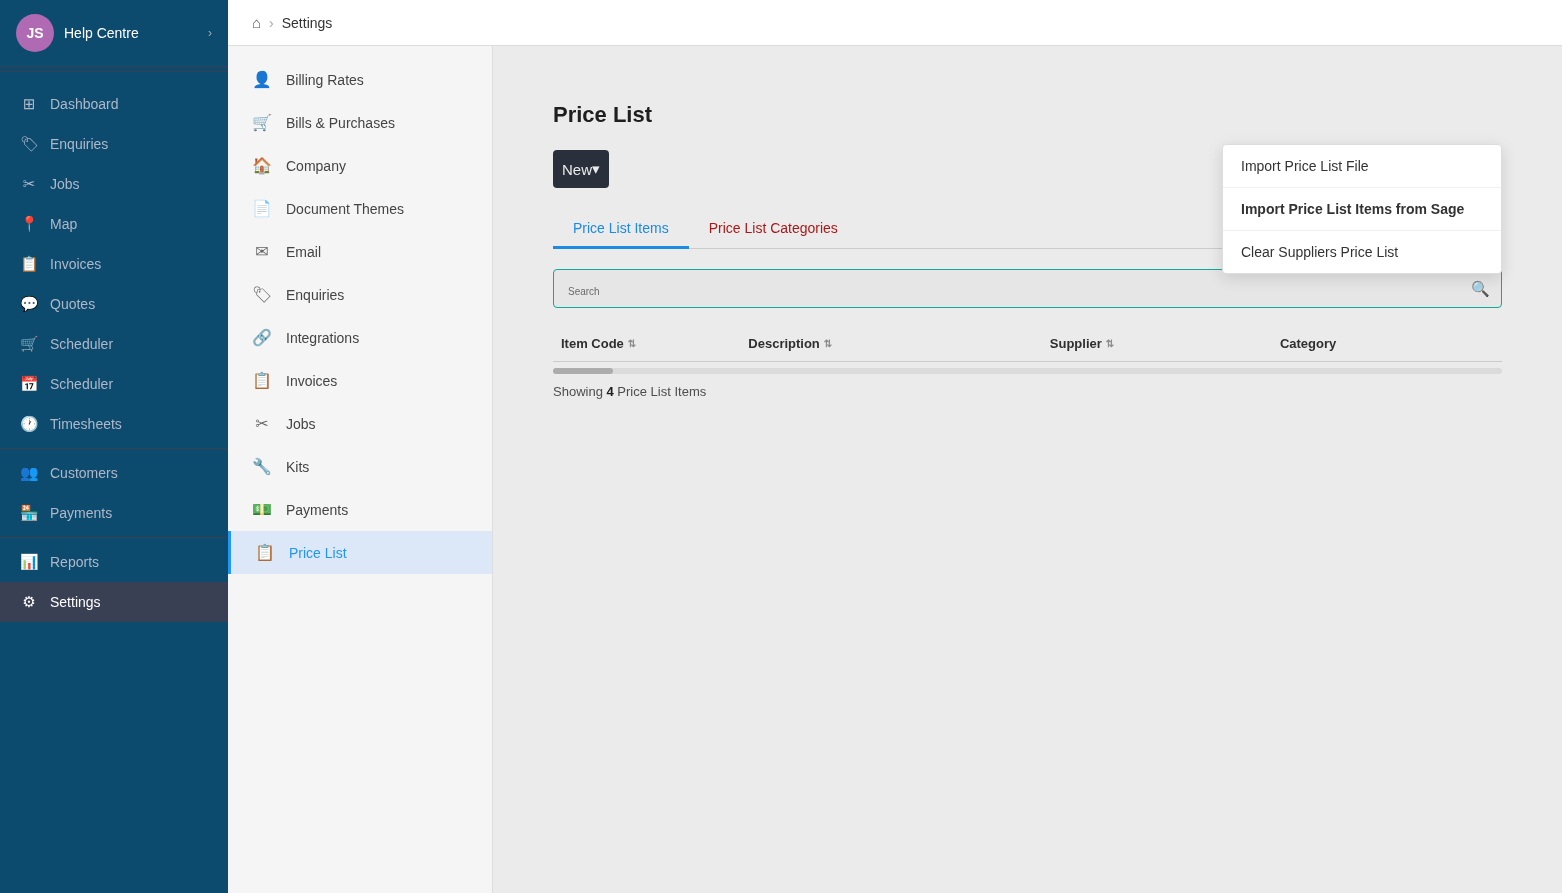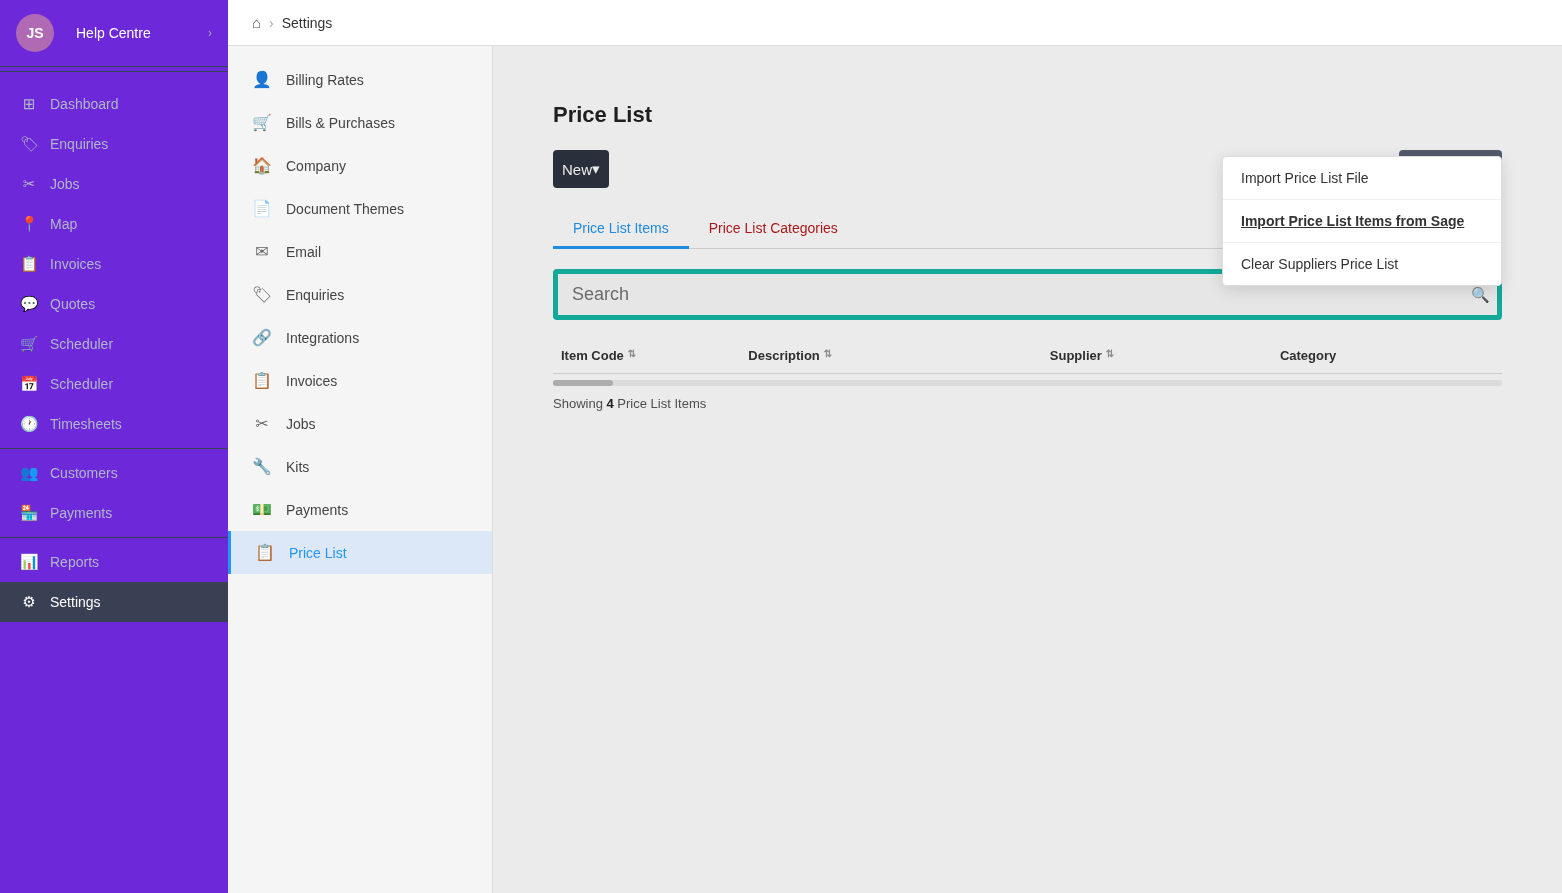--- a/index.html
+++ b/index.html
@@ -2,21 +2,21 @@
 <html><head>
   <meta charset="utf-8">
   <style>
     * { box-sizing: border-box; margin: 0; padding: 0; }
     body { font-family: -apple-system, BlinkMacSystemFont, 'Segoe UI', sans-serif; display: flex; height: 893px; width: 1562px; overflow: hidden; background: #f0f0f0; }
 
     
     .sidebar {
       width: 228px;
       min-width: 228px;
-      background: #6d28d9;
+      background: #0c4a6e;
       display: flex;
       flex-direction: column;
       height: 100%;
       color: #ccc;
     }
     .sidebar-header {
       display: flex;
       align-items: center;
       padding: 14px 16px;
       border-bottom: 1px solid #3a4054;
@@ -33,21 +33,20 @@
       color: white;
       font-weight: 700;
       font-size: 14px;
       flex-shrink: 0;
     }
     .sidebar-header-title {
       color: #ffffff;
       font-size: 14px;
       font-weight: 500;
       flex: 1;
-      margin-left: 12px;
     }
     .sidebar-header-chevron {
       color: #aaa;
       font-size: 12px;
     }
     .sidebar-divider {
       height: 1px;
       background: #3a4054;
       margin: 4px 0;
     }
@@ -196,24 +195,24 @@
       font-weight: 500;
     }
 
     
     .search-wrapper {
       position: relative;
       margin-bottom: 18px;
     }
     .search-input {
       width: 100%;
-      padding: 10px 40px 10px 14px;
-      border: 5px solid #14b8a6;
-      border-radius: 4px;
-      font-size: 18px;
+      padding: 16px 40px 10px 14px;
+      border: 1px solid #14b8a6;
+      border-radius: 4px;
+      font-size: 10px;
       color: #555;
       background: #fafafa;
       outline: none;
     }
     .search-icon-wrap {
       position: absolute;
       right: 12px;
       top: 50%;
       transform: translateY(-50%);
       color: #999;
@@ -223,21 +222,21 @@
     
     .table-header {
       display: flex;
       padding: 10px 0;
       border-bottom: 1px solid #ddd;
       font-size: 13px;
       font-weight: 600;
       color: #333;
       gap: 0;
     }
-    .th { display: flex; gap: 4px; padding: 0 8px; }
+    .th { display: flex; align-items: center; gap: 4px; padding: 0 8px; }
     .th-sort { color: #999; font-size: 10px; }
 
     
     .scroll-bar-wrap {
       height: 6px;
       background: #eee;
       border-radius: 3px;
       margin: 6px 0 10px;
     }
     .scroll-bar-thumb {
@@ -258,39 +257,39 @@
     
     .dropdown-backdrop {
       position: absolute;
       top: 0; left: 0; right: 0; bottom: 0;
       background: rgba(0,0,0,0.08);
       z-index: 10;
       border-radius: 4px;
     }
     .dropdown-menu {
       position: absolute;
-      top: 82px;
+      top: 70px;
       right: 28px;
       background: #fff;
       border: 1px solid #ddd;
       border-radius: 4px;
       box-shadow: 0 4px 16px rgba(0,0,0,0.13);
       z-index: 20;
       min-width: 280px;
       overflow: hidden;
     }
     .dropdown-item {
       padding: 13px 18px;
       font-size: 14px;
       color: #333;
       cursor: pointer;
       border-bottom: 1px solid #f0f0f0;
     }
     .dropdown-item:last-child { border-bottom: none; }
-    .dropdown-item.highlighted { background: #fff; font-weight: 500; text-decoration: underline; }
+    .dropdown-item.highlighted { background: #fff; font-weight: 500; }
   </style>
 </head>
 <body>
 
 <aside class="sidebar">
   <div class="sidebar-header">
     <div class="avatar">JS</div>
     <span class="sidebar-header-title">Help Centre</span>
     <span class="sidebar-header-chevron">›</span>
   </div>

